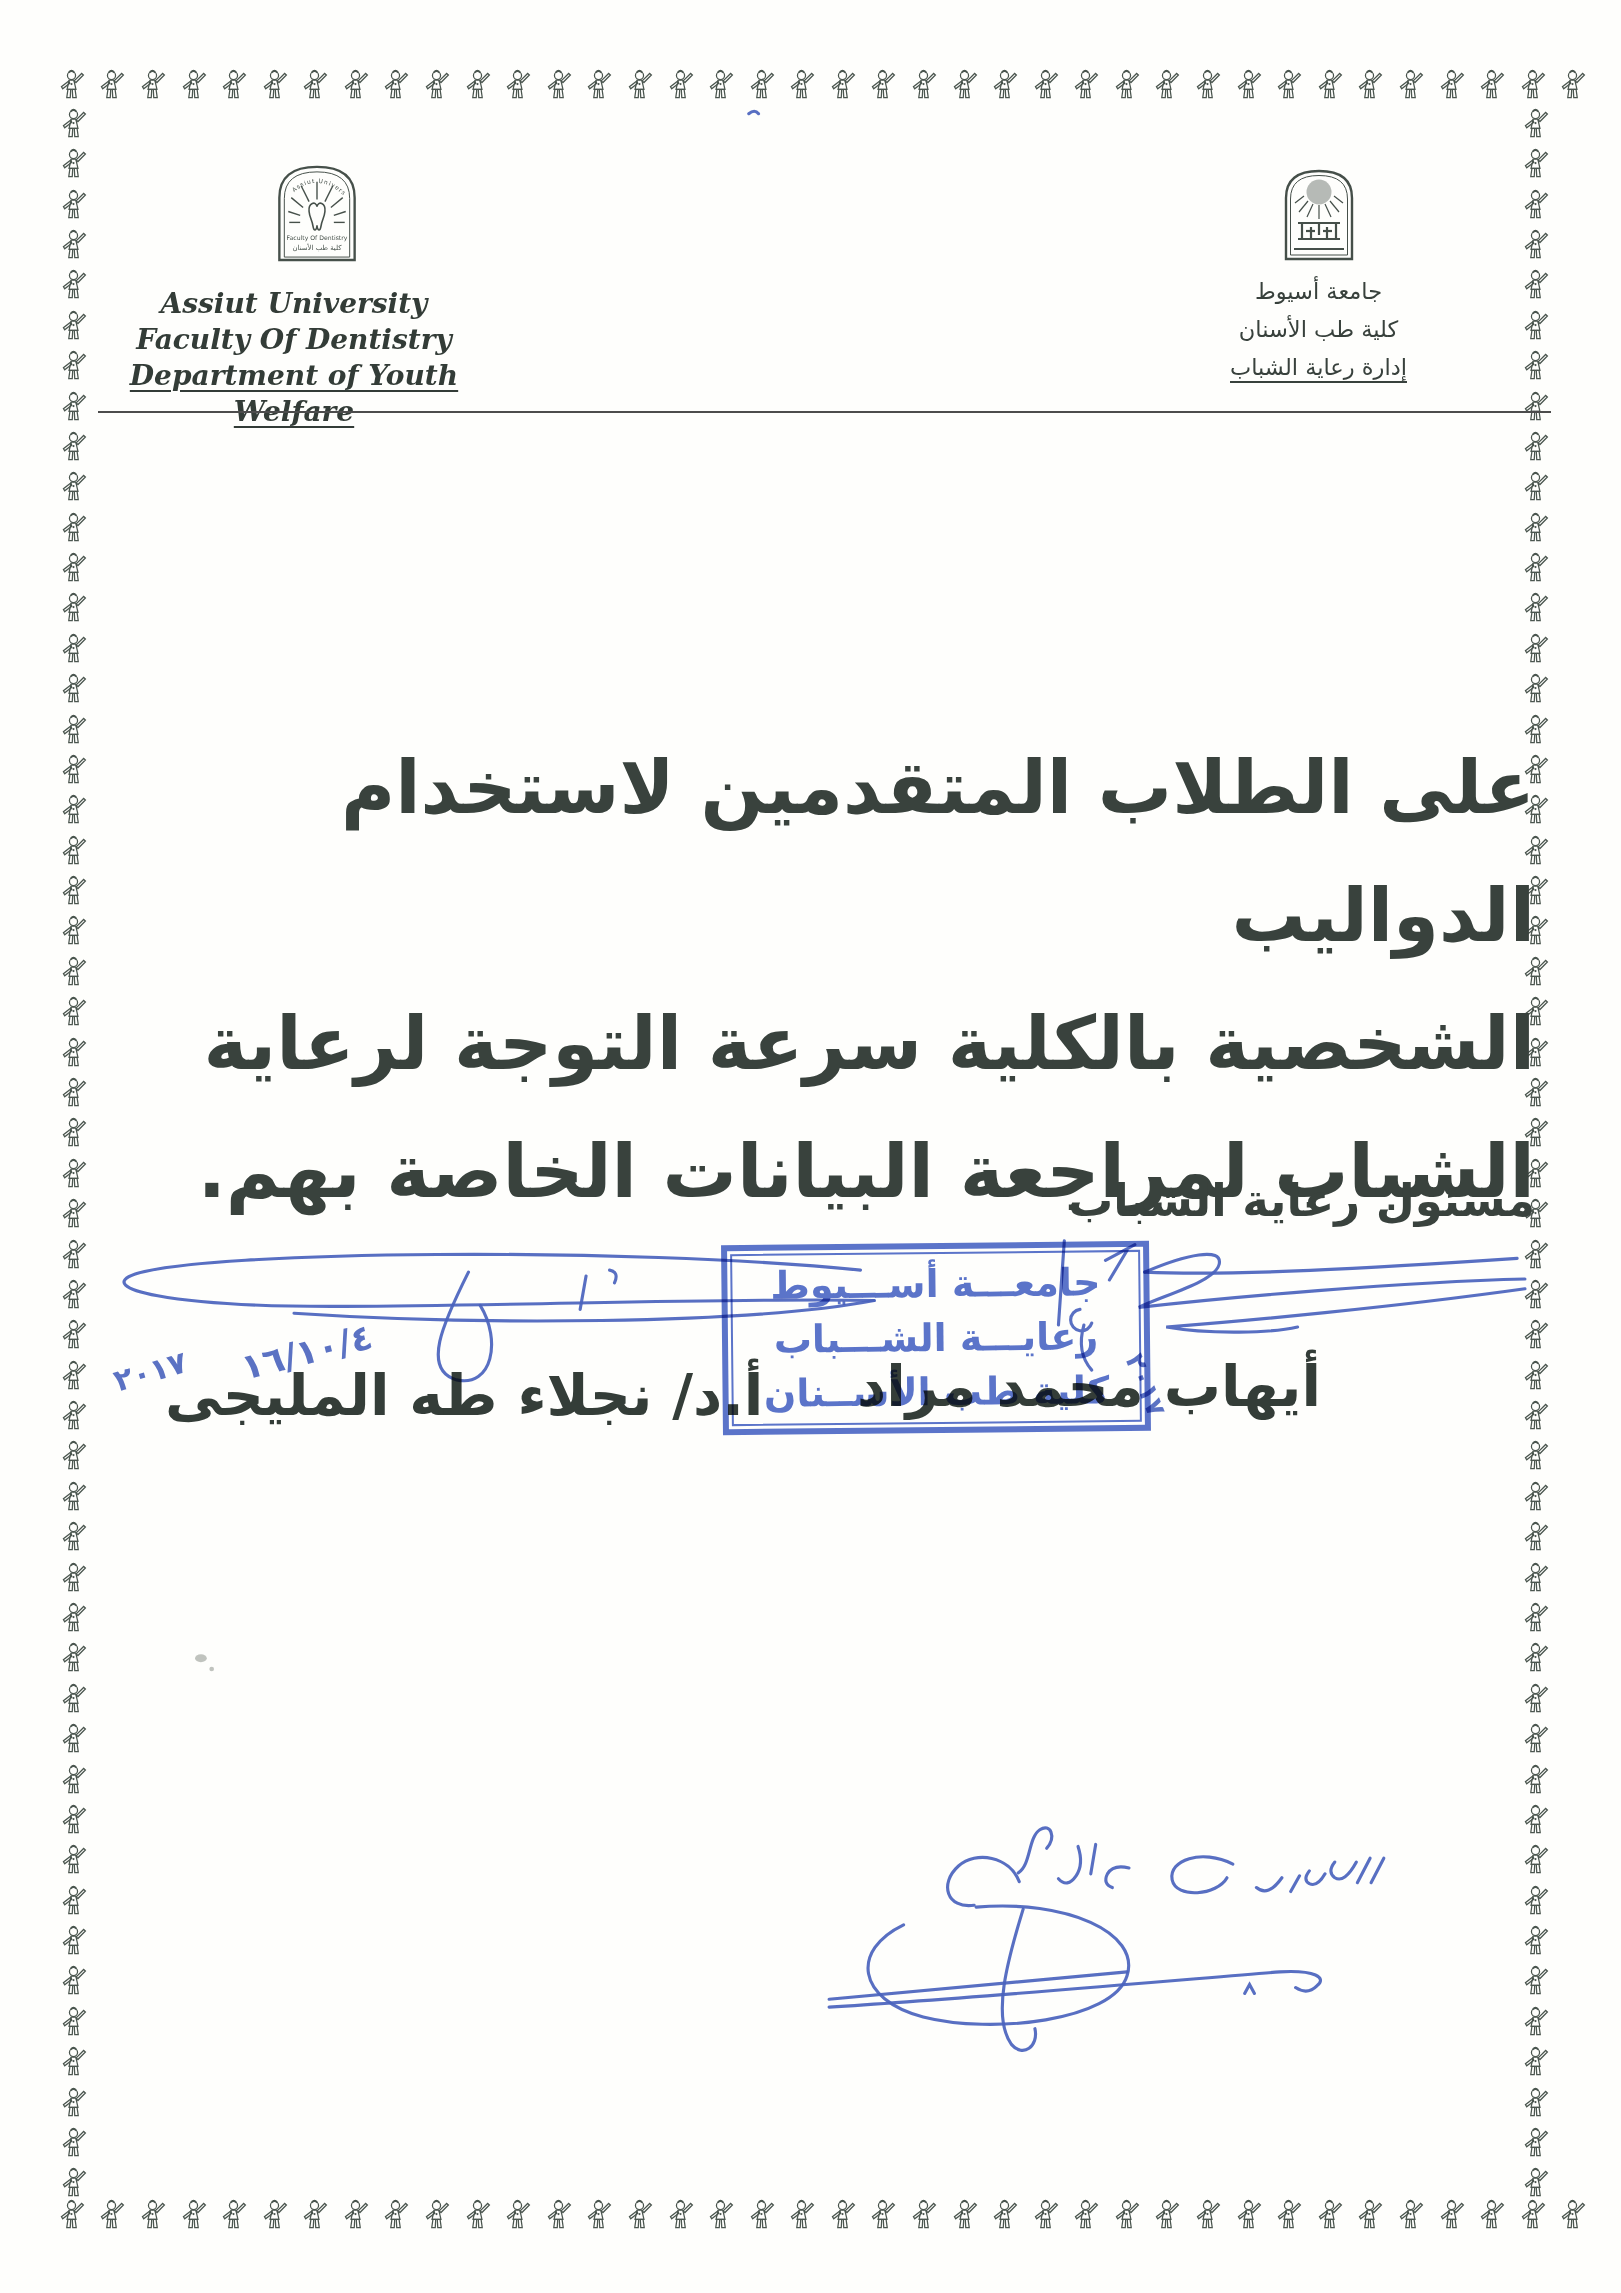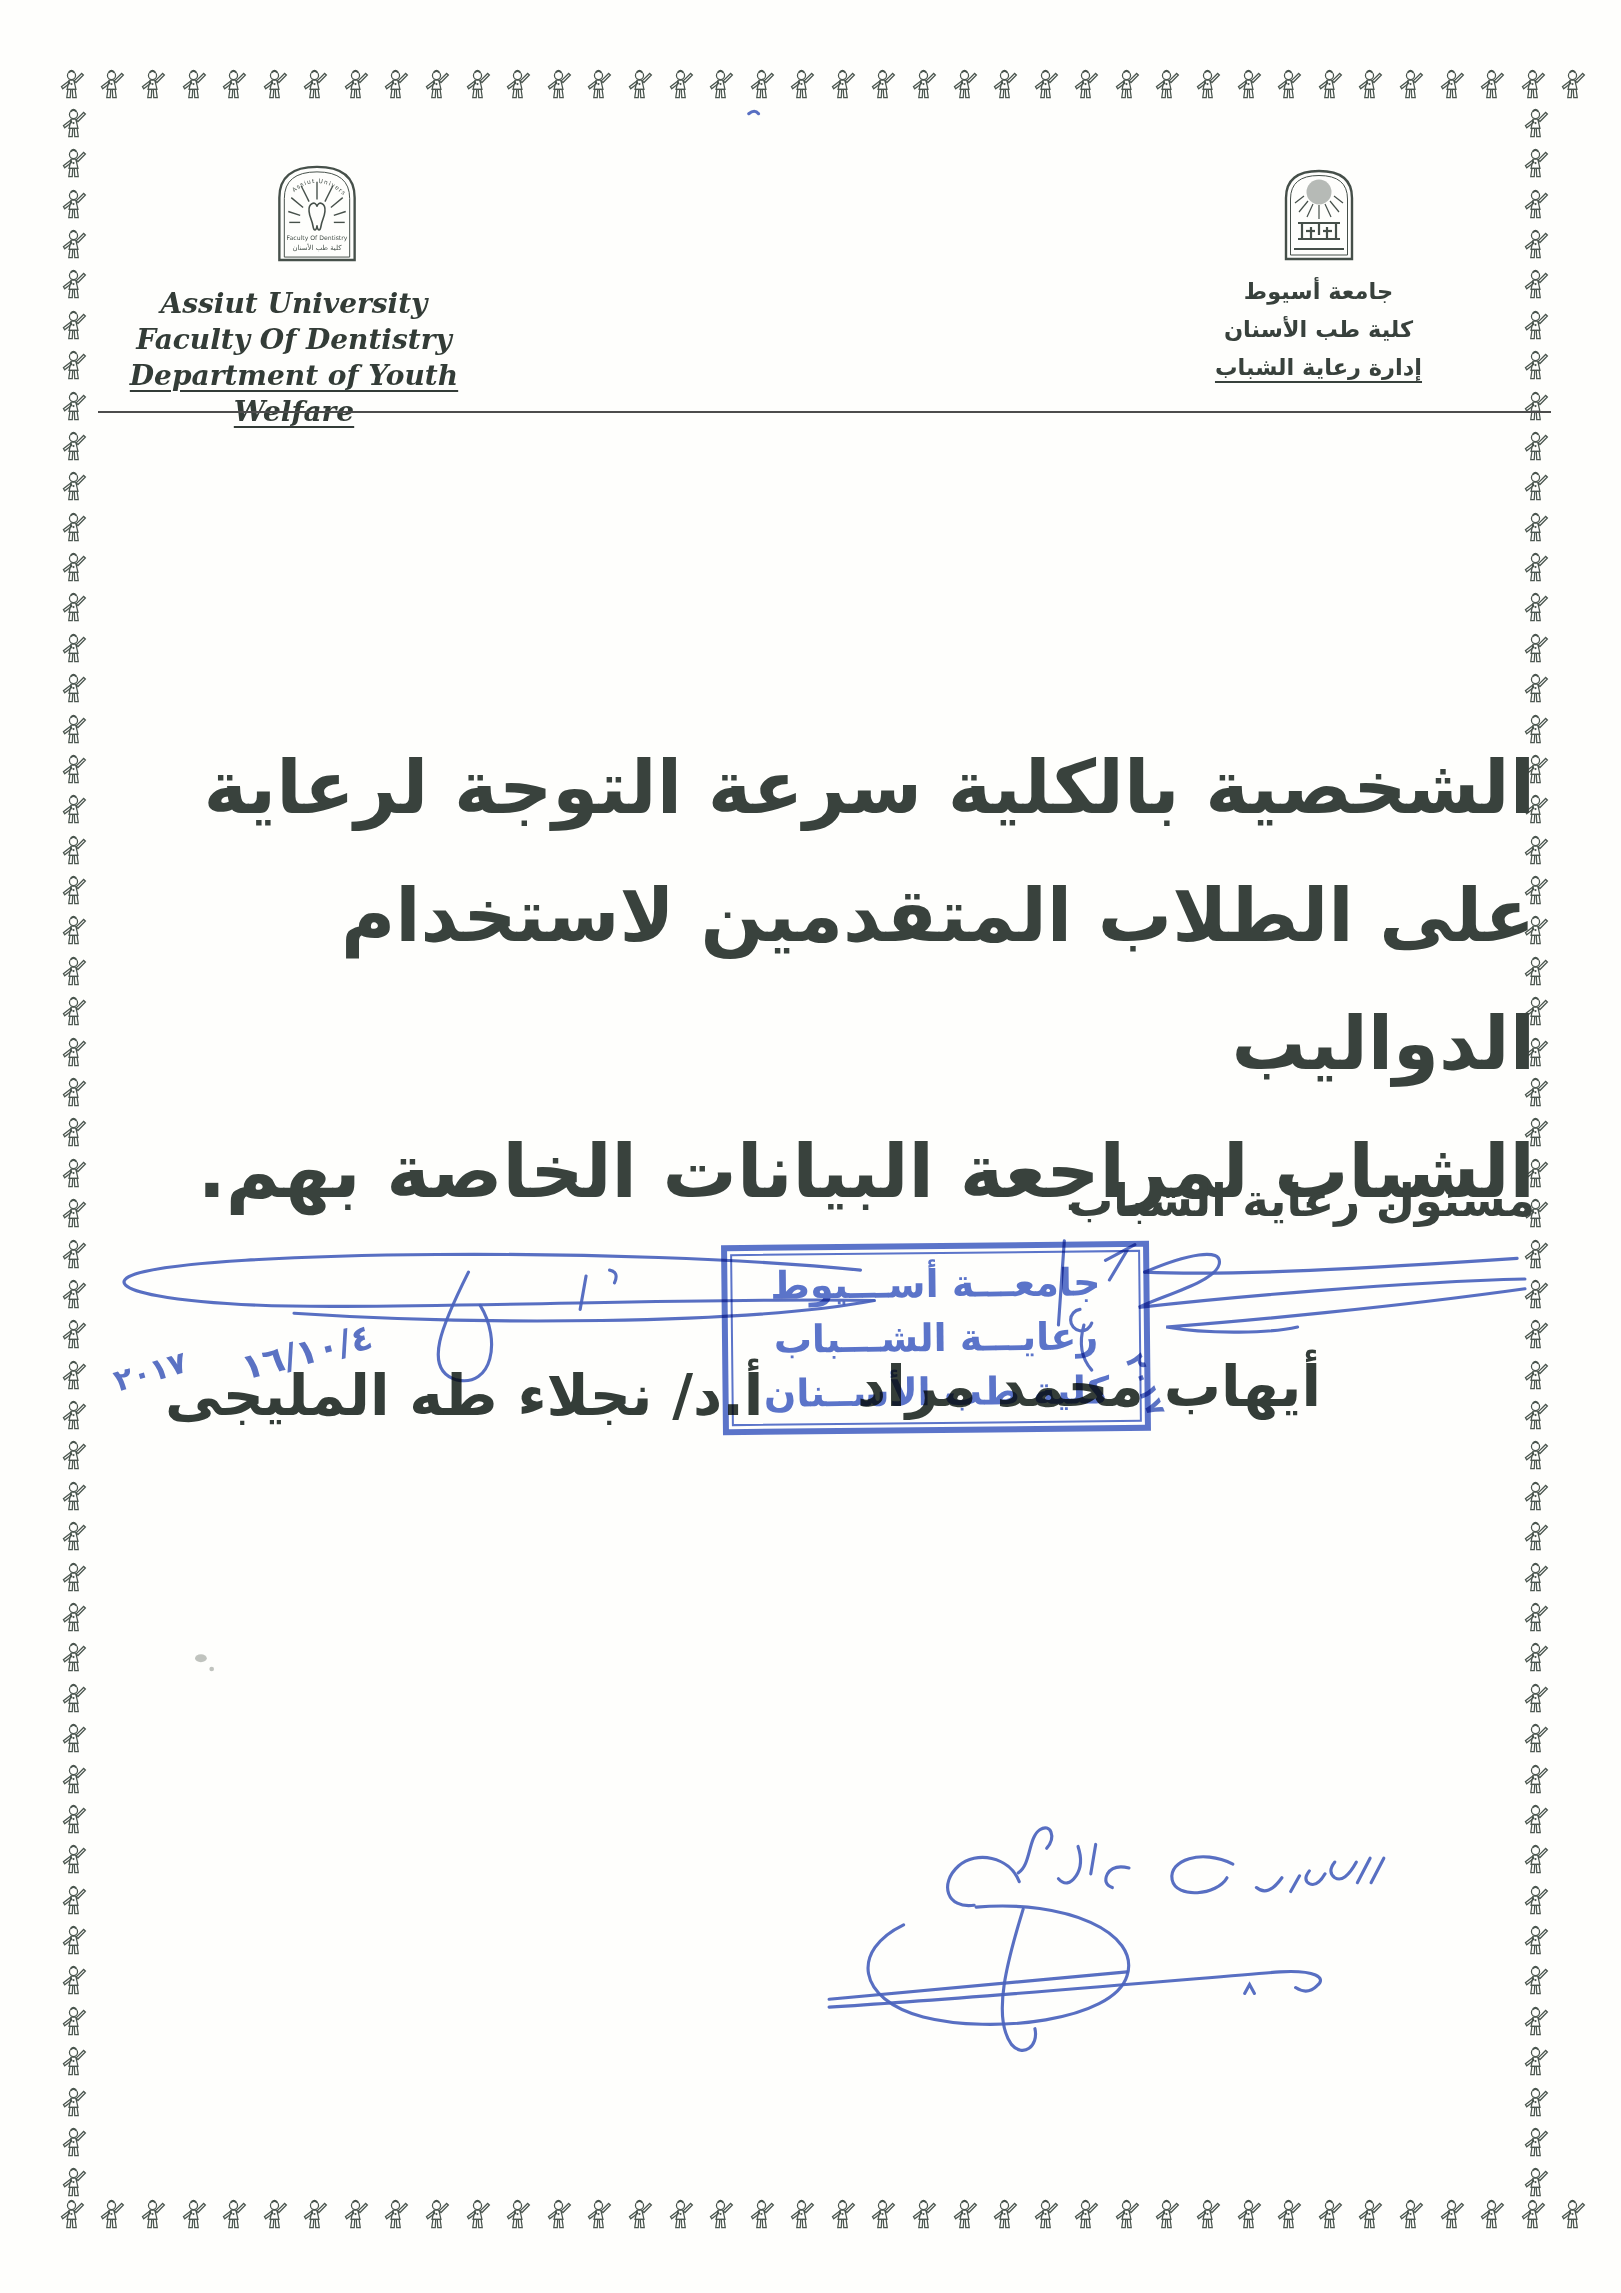--- a/index.html
+++ b/index.html
@@ -15,21 +15,21 @@
   .hdr-left-logo{position:absolute;left:272px;top:160px;width:90px;height:104px;color:#46504a;}
   .hdr-left-text{
     position:absolute;left:88px;top:286px;width:412px;text-align:center;
     font-family:"DejaVu Serif",serif;font-style:italic;font-weight:700;
     font-size:28px;line-height:36px;color:#333c37;
   }
   .hdr-left-text .u{text-decoration:underline;text-underline-offset:4.9px;text-decoration-thickness:2px;}
   .hdr-right-logo{position:absolute;left:1280px;top:165px;width:78px;height:98px;color:#454f49;}
   .hdr-right-text{
     position:absolute;left:1206px;top:272px;width:225px;text-align:center;direction:rtl;
-    font-weight:700;font-size:22.5px;line-height:38px;color:#38413c;
+    font-weight:400;font-size:22.5px;line-height:38px;color:#38413c;
   }
   .hdr-right-text .u{text-decoration:underline;text-underline-offset:5.9px;text-decoration-thickness:2px;}
   .rule{position:absolute;left:98px;top:411px;width:1453px;height:2px;background:#4c4c4c;}
   
   .title{
     position:absolute;left:0;top:488px;width:100%;text-align:center;direction:rtl;
     font-size:116px;font-weight:700;color:#3f4a44;letter-spacing:1px;
   }
   .body-text{
     position:absolute;right:86px;left:86px;top:723px;direction:rtl;text-align:right;
@@ -680,22 +680,22 @@
   <div class="hdr-right-text">
     <div>جامعة أسيوط</div>
     <div>كلية طب الأسنان</div>
     <div class="u">إدارة رعاية الشباب</div>
   </div>
 
   <div class="rule"></div>
 
 
   <div class="body-text">
+    <div>على الطلاب المتقدمين لاستخدام الدواليب</div>
     <div>الشخصية بالكلية سرعة التوجة لرعاية</div>
-    <div>على الطلاب المتقدمين لاستخدام الدواليب</div>
     <div>الشباب لمراجعة البيانات الخاصة بهم.</div>
   </div>
 
   <div class="roles">
     <div class="role-right">مسئول رعاية الشباب</div>
   </div>
 
   <div class="names">
     <div class="name-right">أيهاب محمد مراد</div>
     <div class="name-left">أ.د/ نجلاء طه المليجى</div>

